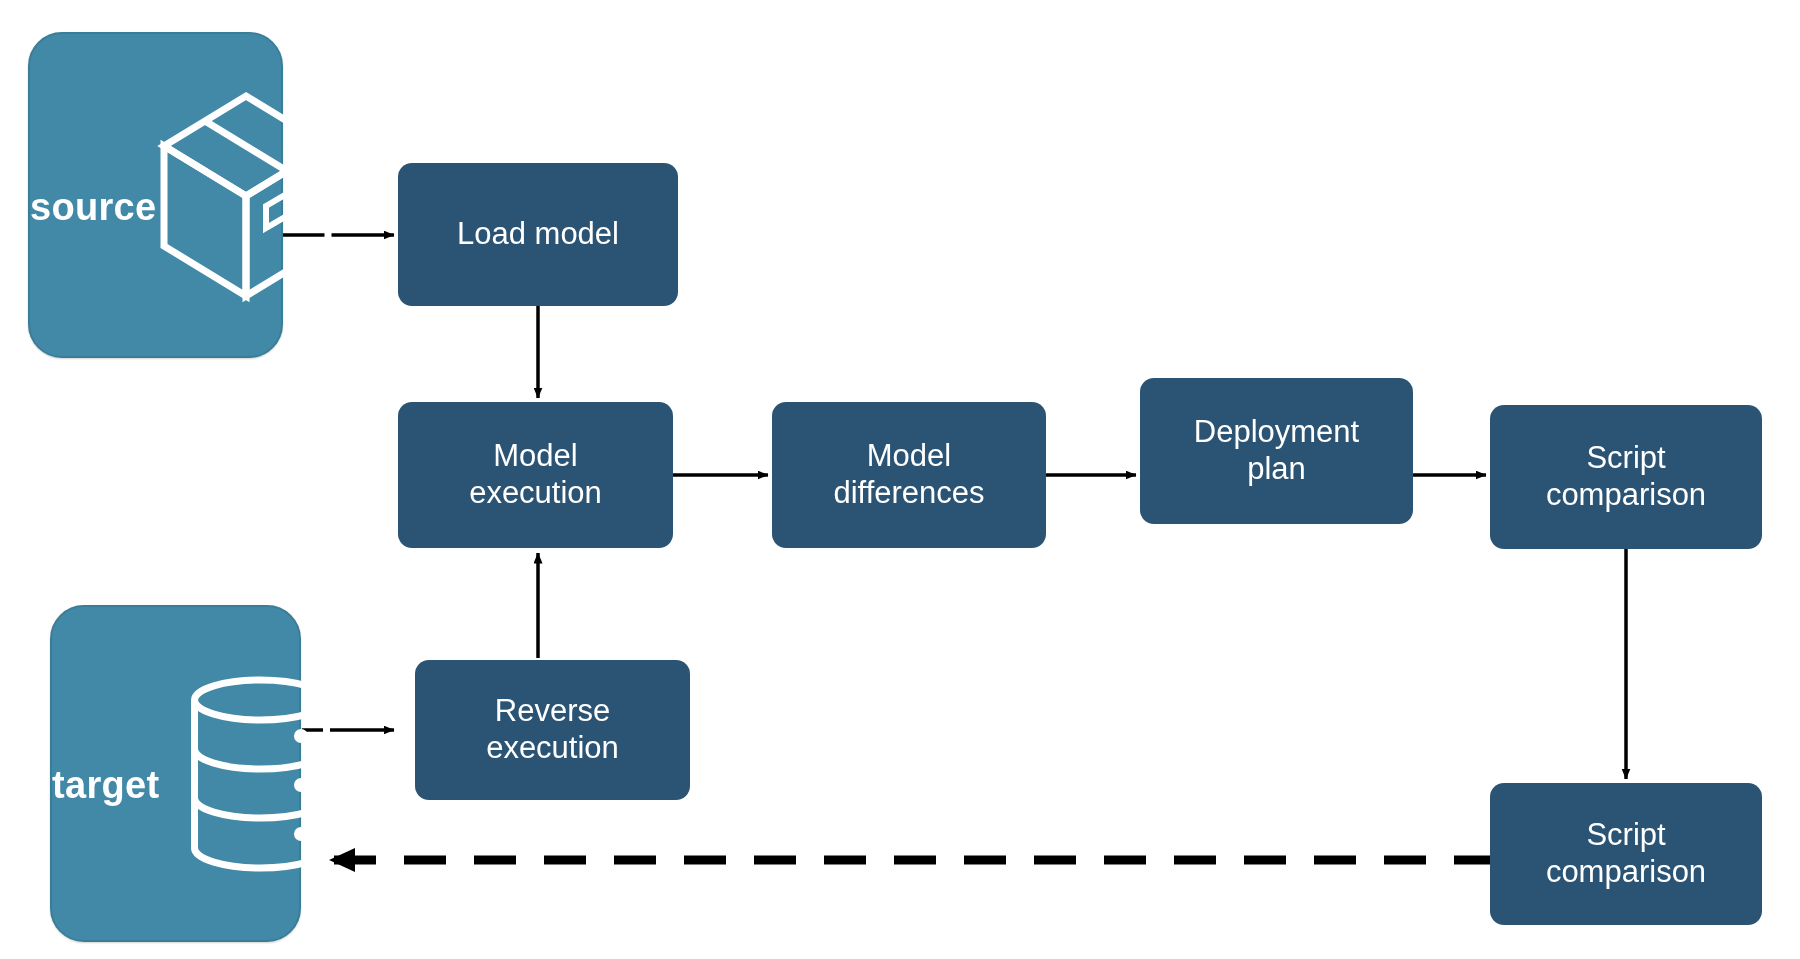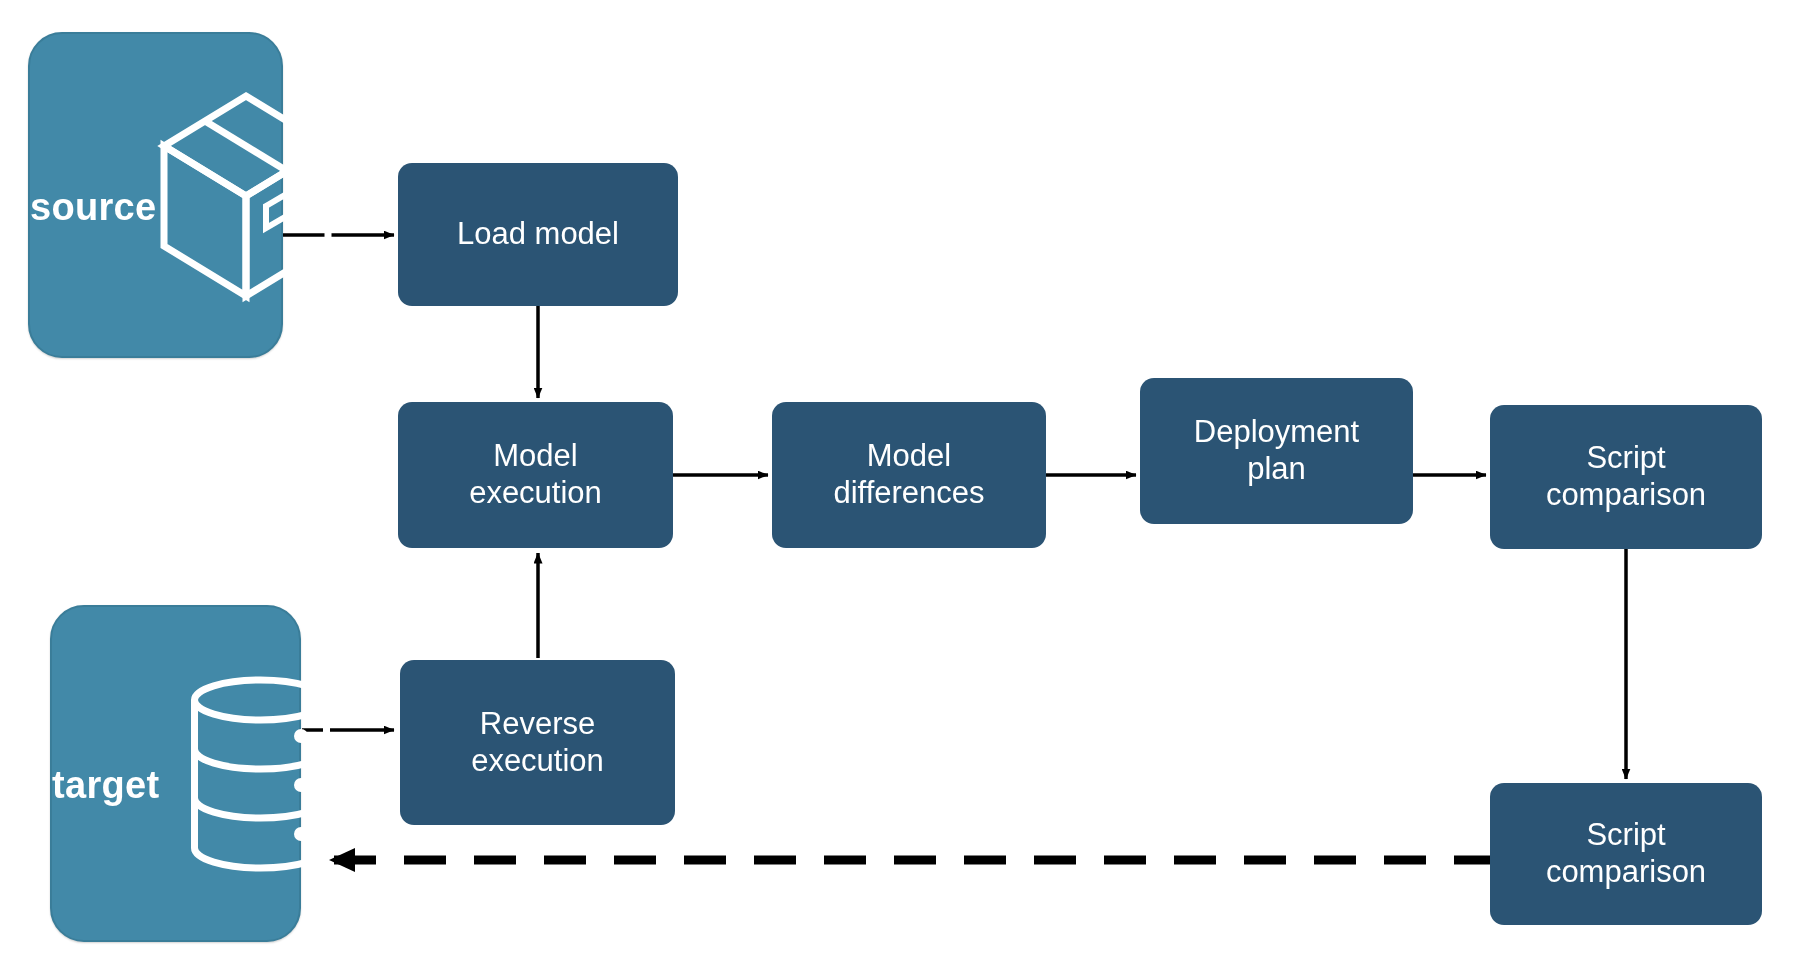--- a/index.html
+++ b/index.html
@@ -204,20 +204,20 @@
     </div>
   </div>
 
   <div class="pbox" style="left:1490px; top:783px; width:272px; height:142px;">
     <div>
       <span>Script</span>
       <span>comparison</span>
     </div>
   </div>
 
-  <div class="pbox" style="left:400px; top:660px; width:275px; height:165px;">
+  <div class="pbox" style="left:415px; top:660px; width:275px; height:140px;">
     <div>
       <span>Reverse</span>
       <span>execution</span>
     </div>
   </div>
 
 </div>
 
 </body></html>

